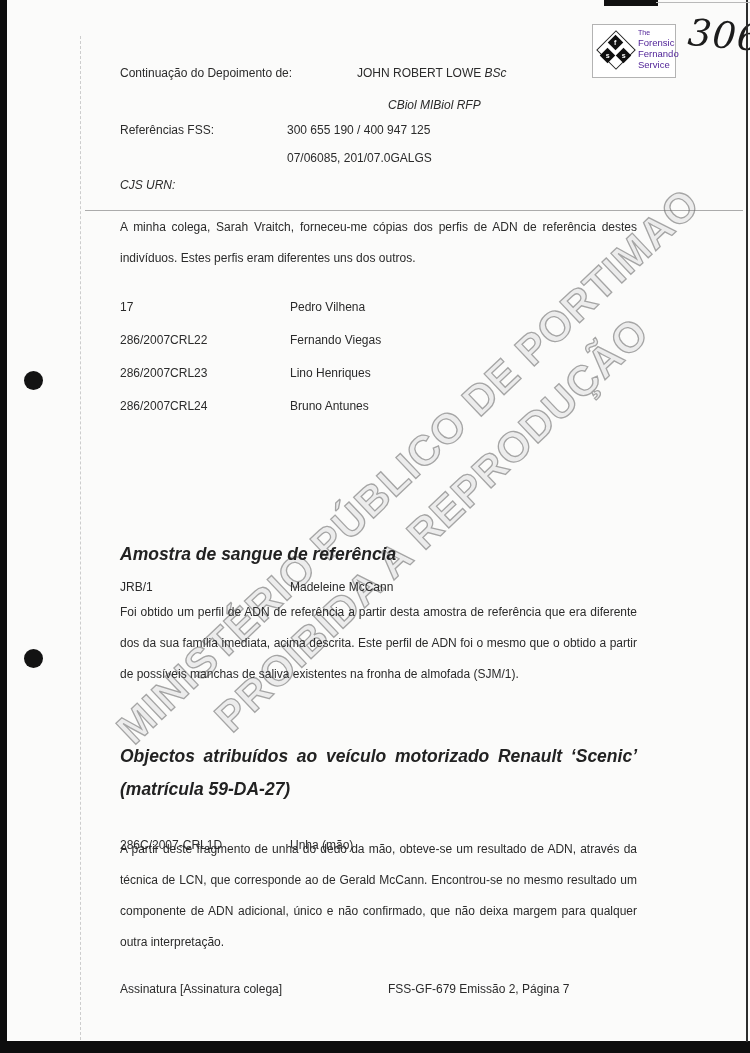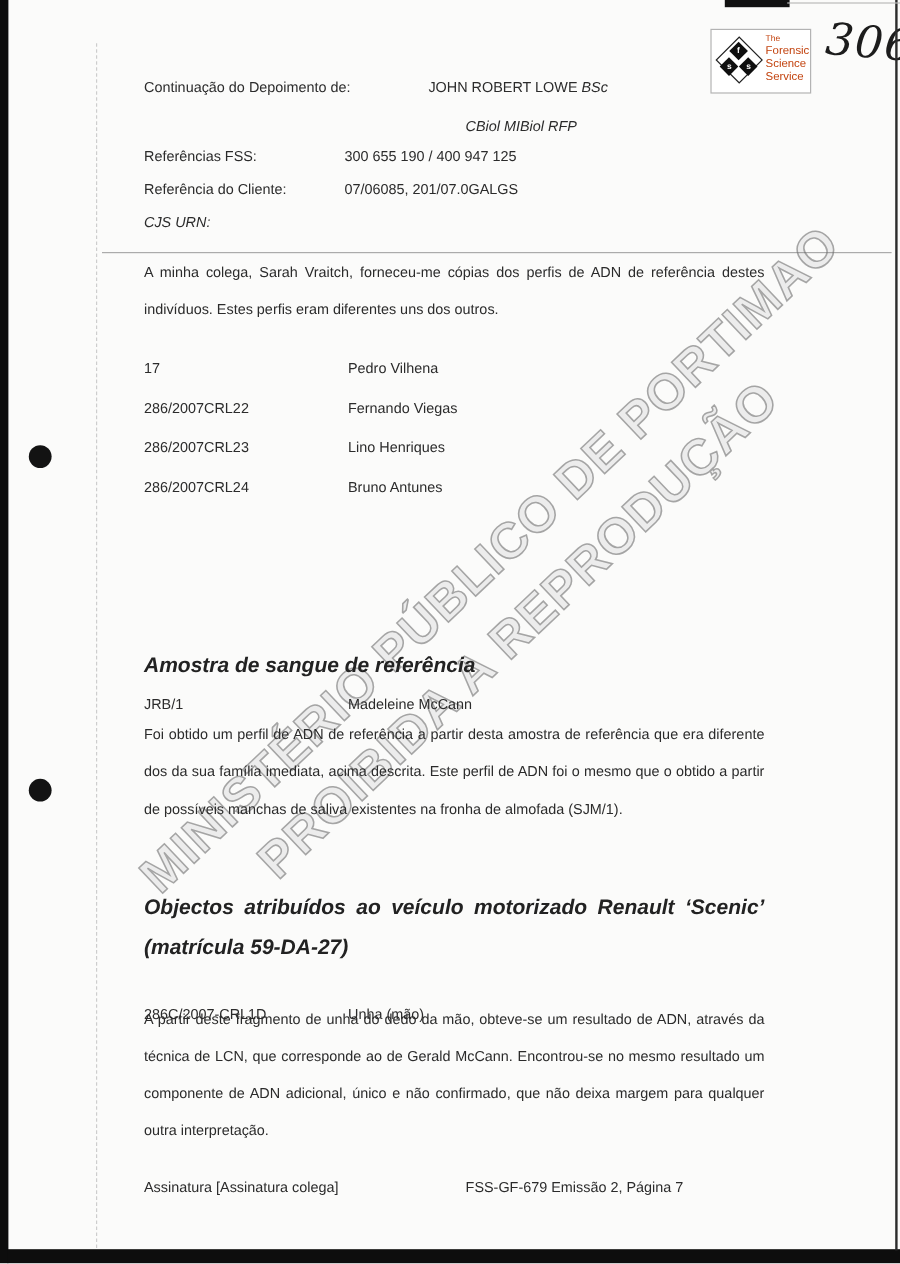--- a/index.html
+++ b/index.html
@@ -44,21 +44,21 @@
   .logo { position:absolute; left:592px; top:24px; width:82px; height:52px;
           background:#fff; border:1px solid #b3b3b3; z-index:3; }
   .logo-diamond { position:absolute; left:3px; top:6px; width:38px; height:38px; }
   .d-outer { position:absolute; left:6px; top:5px; width:26px; height:26px;
              background:#fff; border:1.5px solid #222; transform:rotate(45deg); }
   .d-small { position:absolute; width:11px; height:11px; background:#0f0f0f;
              transform:rotate(45deg); display:flex; align-items:center; justify-content:center; }
   .d-small span { transform:rotate(-45deg); color:#fff; font-size:7px; font-weight:700;
                   font-family:"Liberation Sans", sans-serif; line-height:7px; }
   .d1 { left:14px; top:6px; } .d2 { left:6px; top:19px; } .d3 { left:22px; top:19px; }
-  .logo-words { position:absolute; left:45px; top:4px; color:#c2410c; }
+  .logo-words { position:absolute; left:45px; top:4px; color:#4c1d95; }
   .logo-the   { font-size:7px; line-height:8px; }
   .logo-line  { font-size:9.5px; line-height:11px; }
 
   .handnum { position:absolute; left:688px; top:14px; z-index:3;
              font-family:"DejaVu Serif", serif; font-style:italic;
              font-size:37px; color:#1c1c1c; transform:rotate(5deg); letter-spacing:1px; }
 </style>
 </head>
 <body>
 
@@ -86,33 +86,32 @@
       <div class="d-small d2">
           <span>s</span>
         </div>
       <div class="d-small d3">
           <span>s</span>
         </div>
     </div>
     <div class="logo-words">
       <div class="logo-the">The</div>
       <div class="logo-line">Forensic</div>
-      <div class="logo-line">Science</div>
+      <div class="logo-line">Fernando</div>
       <div class="logo-line">Service</div>
     </div>
   </div>
 
   <div class="handnum">306</div>
 
   <div class="txt" style="left:120px; top:63px;">Continuação do Depoimento de:</div>
   <div class="txt" style="left:357px; top:63px;"><span>JOHN ROBERT LOWE</span> <span class="it">BSc</span></div>
   <div class="txt it" style="left:388px; top:95px;">CBiol MIBiol RFP</div>
   <div class="txt" style="left:120px; top:120px;">Referências FSS:</div>
   <div class="txt" style="left:287px; top:120px;">300 655 190  / 400 947 125</div>
-  <div class="txt" style="left:120px; top:148px;">Referência do Cliente:</div>
   <div class="txt" style="left:287px; top:148px;">07/06085, 201/07.0GALGS</div>
   <div class="txt it" style="left:120px; top:175px;">CJS URN:</div>
 
   <div class="txt para" style="top:212px;">A minha colega, Sarah Vraitch, forneceu-me cópias dos perfis de ADN de referência destes indivíduos. Estes perfis eram diferentes uns dos outros.</div>
 
   <div class="txt row" style="top:297px;">
     <span class="code">17</span><span>Pedro Vilhena</span>
   </div>
   <div class="txt row" style="top:330px;">
     <span class="code">286/2007CRL22</span><span>Fernando Viegas</span>

